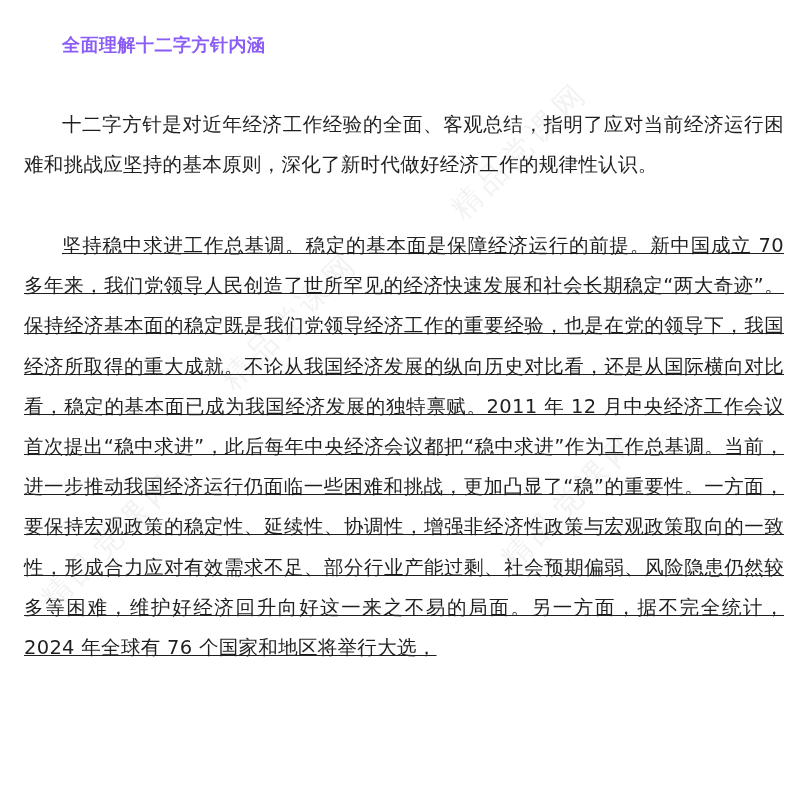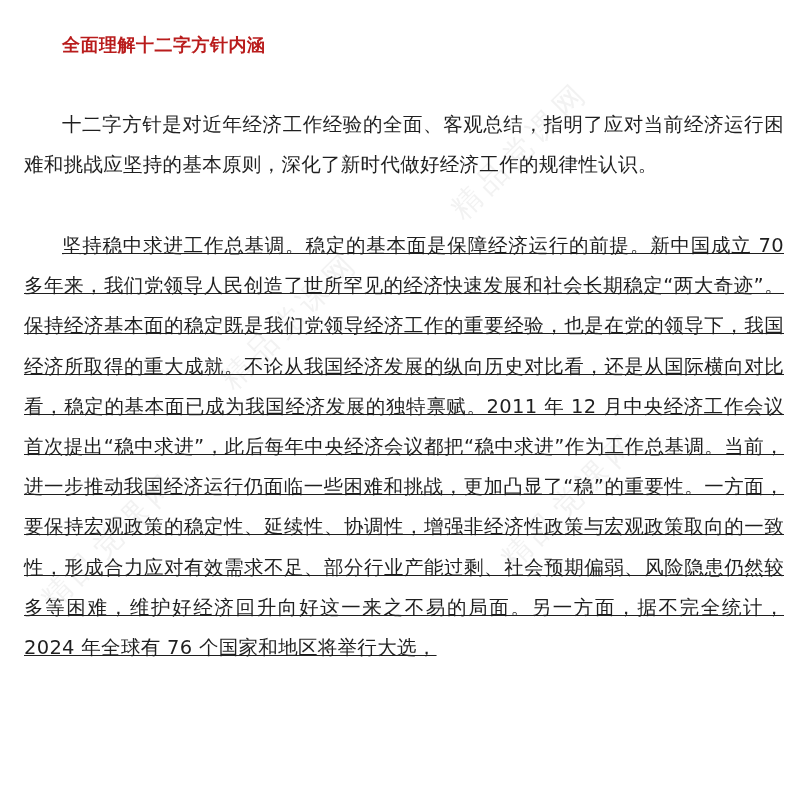--- a/index.html
+++ b/index.html
@@ -4,21 +4,21 @@
 <style>
   html, body { margin:0; padding:0; }
   body {
     width:800px; height:800px; overflow:hidden; background:#ffffff;
     font-family: "DejaVu Sans", "Liberation Sans", sans-serif;
     color:#1f1f1f; position:relative;
   }
   .page { position:absolute; left:0; top:0; width:800px; height:800px; }
   .title {
     position:absolute; left:62px; top:33px;
-    font-size:18px; font-weight:bold; letter-spacing:0.5px; color:#b91c1c;
+    font-size:18px; font-weight:bold; letter-spacing:0.5px; color:#8b5cf6;
   }
   .para {
     position:absolute; left:24px; width:760px;
     font-size:19.5px; line-height:40.2px; letter-spacing:0.3px;
     text-indent:38px; text-align:justify; text-align-last:left;
     margin:0;
   }
   .p1 { top:105px; }
   .p2 { top:226px;text-decoration:underline; }
   .watermark {

